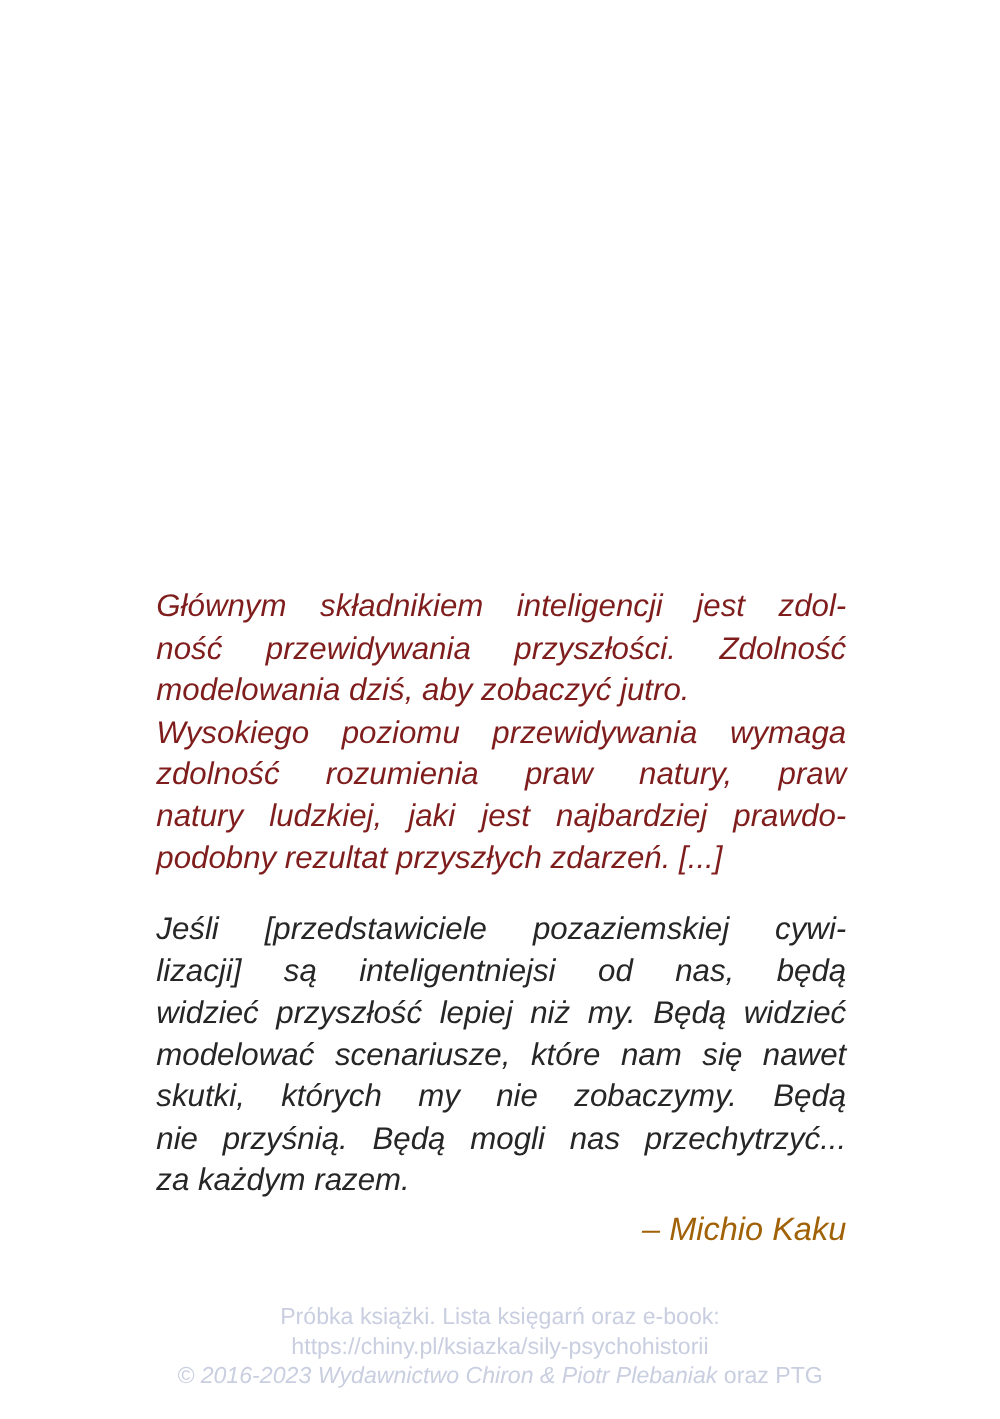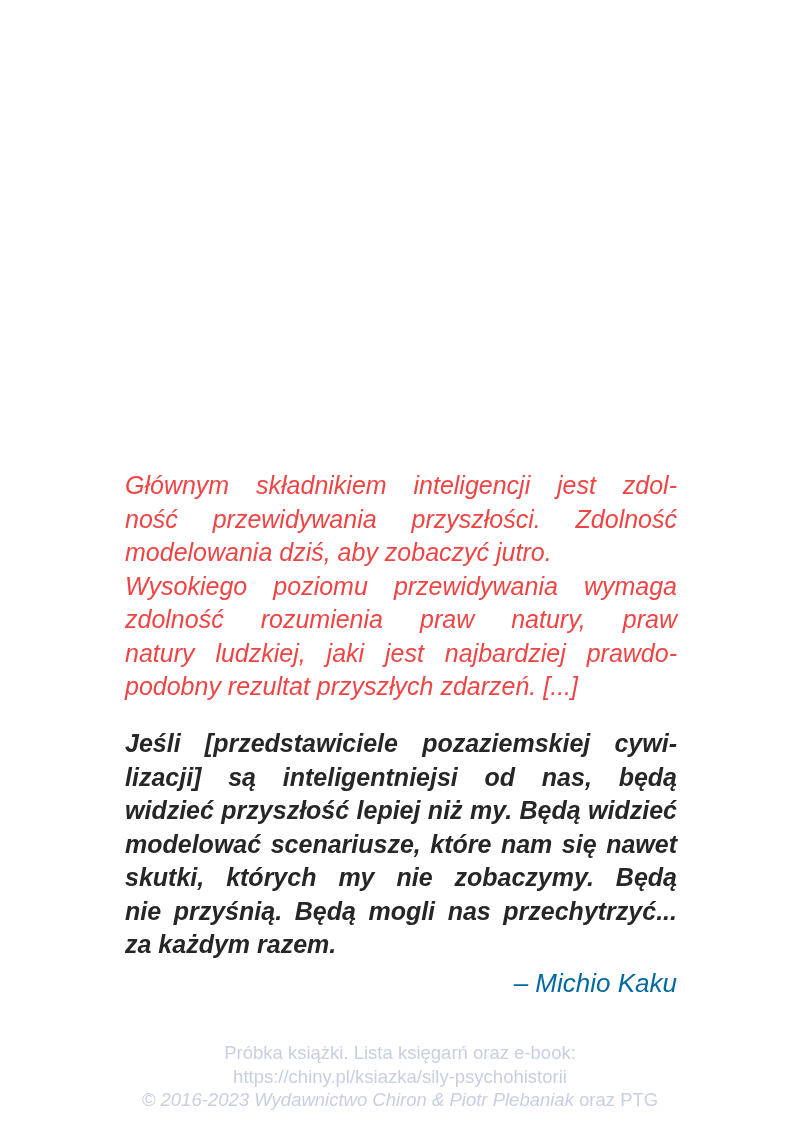--- a/index.html
+++ b/index.html
@@ -24,21 +24,21 @@
     line-height: 33.5px;
   }
   .quote-light {
     top: 469px;
     color: #414141;
     font-weight: 400;
   }
   .quote-bold {
     top: 727px;
     color: #262626;
-    font-weight: 700;
+    font-weight: 400;
   }
   .qline {
     text-align: justify;
     text-align-last: justify;
     white-space: nowrap;
   }
   .qline.last {
     text-align-last: left;
     white-space: normal;
   }
@@ -65,41 +65,41 @@
   }
   .footer .italic {
     font-style: italic;
   }
 </style>
 </head>
 <body>
 
 <div class="page" style="background: rgb(255, 255, 255);">
 
-  <section class="quote quote-light" style="color: #ef4444;">
+  <section class="quote quote-light" style="color: #7f1d1d;">
       <div class="qline">Głównym składnikiem inteligencji jest zdol-</div>
       <div class="qline">ność przewidywania przyszłości. Zdolność</div>
       <div class="qline last">modelowania dziś, aby zobaczyć jutro.</div>
       <div class="qline">Wysokiego poziomu przewidywania wymaga</div>
       <div class="qline">zdolność rozumienia praw natury, praw</div>
       <div class="qline">natury ludzkiej, jaki jest najbardziej prawdo-</div>
       <div class="qline last">podobny rezultat przyszłych zdarzeń. [...]</div>
     </section>
 
   <section class="quote quote-bold" style="color: rgb(38, 38, 38);">
       <div class="qline">Jeśli [przedstawiciele pozaziemskiej cywi-</div>
       <div class="qline">lizacji] są inteligentniejsi od nas, będą</div>
       <div class="qline">widzieć przyszłość lepiej niż my. Będą widzieć</div>
       <div class="qline">modelować scenariusze, które nam się nawet</div>
       <div class="qline">skutki, których my nie zobaczymy. Będą</div>
       <div class="qline">nie przyśnią. Będą mogli nas przechytrzyć...</div>
       <div class="qline last">za każdym razem.</div>
     </section>
 
-  <div class="attribution" style="color: #0369a1;">– Michio Kaku</div>
+  <div class="attribution" style="color: #a16207;">– Michio Kaku</div>
 
   <footer class="footer" style="color: rgb(201, 207, 224); text-align: center;">
     <div class="footer-line">Próbka książki. Lista księgarń oraz e-book:</div>
     <div class="footer-line">https://chiny.pl/ksiazka/sily-psychohistorii</div>
     <div class="footer-line">
       <span class="italic">© 2016-2023 Wydawnictwo Chiron &amp; Piotr Plebaniak</span><span> oraz PTG</span>
     </div>
   </footer>
 
 </div>

